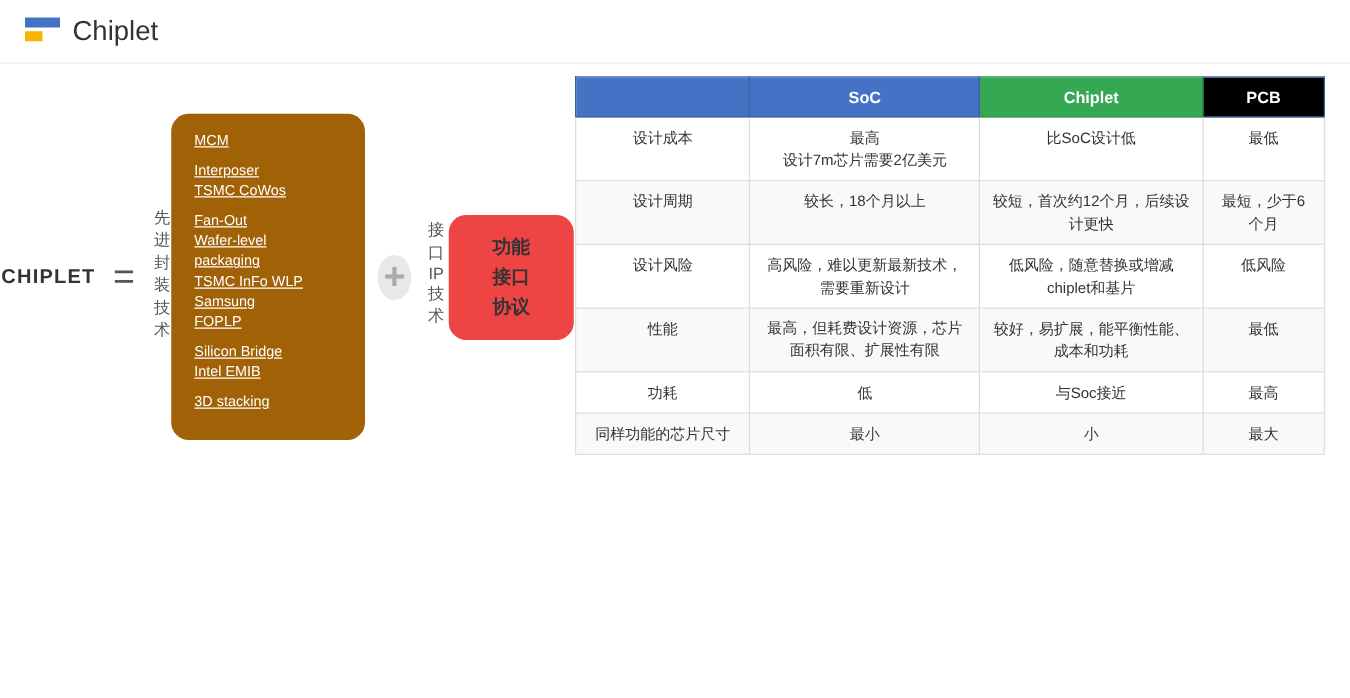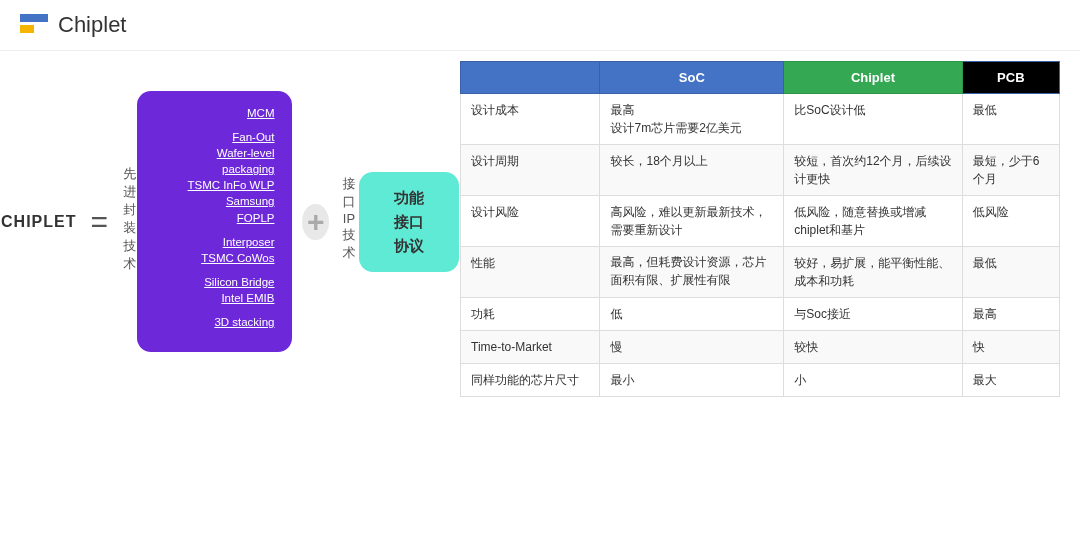--- a/index.html
+++ b/index.html
@@ -86,40 +86,40 @@
       width: 36px;
       height: 36px;
       display: flex;
       align-items: center;
       justify-content: center;
       font-weight: bold;
     }
 
     
     .green-box {
-      background: #6d28d9;
+      background: #a16207;
       border-radius: 14px;
       padding: 14px 18px;
       min-width: 155px;
-      text-align: right;
+      text-align: left;
     }
     .green-box-items {
       list-style: none;
     }
     .green-box-items li {
       color: white;
       font-size: 11.5px;
       text-decoration: underline;
       margin-bottom: 8px;
       line-height: 1.4;
     }
 
     
     .yellow-box {
-      background: #5eead4;
+      background: #ef4444;
       border-radius: 14px;
       padding: 14px 18px;
       min-width: 100px;
       text-align: center;
       display: flex;
       align-items: center;
       justify-content: center;
     }
     .yellow-box-text {
       color: #333;
@@ -153,20 +153,21 @@
       font-size: 18px;
       font-weight: bold;
       color: #333;
       margin-bottom: 10px;
     }
 
     .compare-table {
       width: 100%;
       border-collapse: collapse;
       font-size: 12px;
+      text-align: center;
     }
 
     .compare-table th {
       padding: 8px 10px;
       font-weight: bold;
       font-size: 13px;
     }
 
     .th-empty {
       background: #4472C4;
@@ -233,22 +234,22 @@
     <div class="chiplet-equation">
 
       <div class="chiplet-label">CHIPLET</div>
       <div class="eq-sign">=</div>
 
       <div class="green-wrapper">
         <div class="above-label">先进封装技术</div>
         <div class="green-box">
           <ul class="green-box-items">
             <li>MCM</li>
+            <li>Interposer<br>TSMC CoWos</li>
             <li>Fan-Out<br>Wafer-level<br>packaging<br>TSMC InFo WLP<br>Samsung<br>FOPLP</li>
-            <li>Interposer<br>TSMC CoWos</li>
             <li>Silicon Bridge<br>Intel EMIB</li>
             <li>3D stacking</li>
           </ul>
         </div>
       </div>
 
       <div class="plus-sign">+</div>
 
       <div class="yellow-wrapper">
         <div class="above-label">接口IP技术</div>
@@ -296,26 +297,20 @@
             <td>较好，易扩展，能平衡性能、成本和功耗</td>
             <td>最低</td>
           </tr>
           <tr>
             <td class="row-label">功耗</td>
             <td style="white-space: pre-line;">低</td>
             <td>与Soc接近</td>
             <td>最高</td>
           </tr>
           <tr>
-            <td class="row-label">Time-to-Market</td>
-            <td style="white-space: pre-line;">慢</td>
-            <td>较快</td>
-            <td>快</td>
-          </tr>
-          <tr>
             <td class="row-label">同样功能的芯片尺寸</td>
             <td style="white-space: pre-line;">最小</td>
             <td>小</td>
             <td>最大</td>
           </tr>
         </tbody>
     </table>
   </div>
 
 </div>

